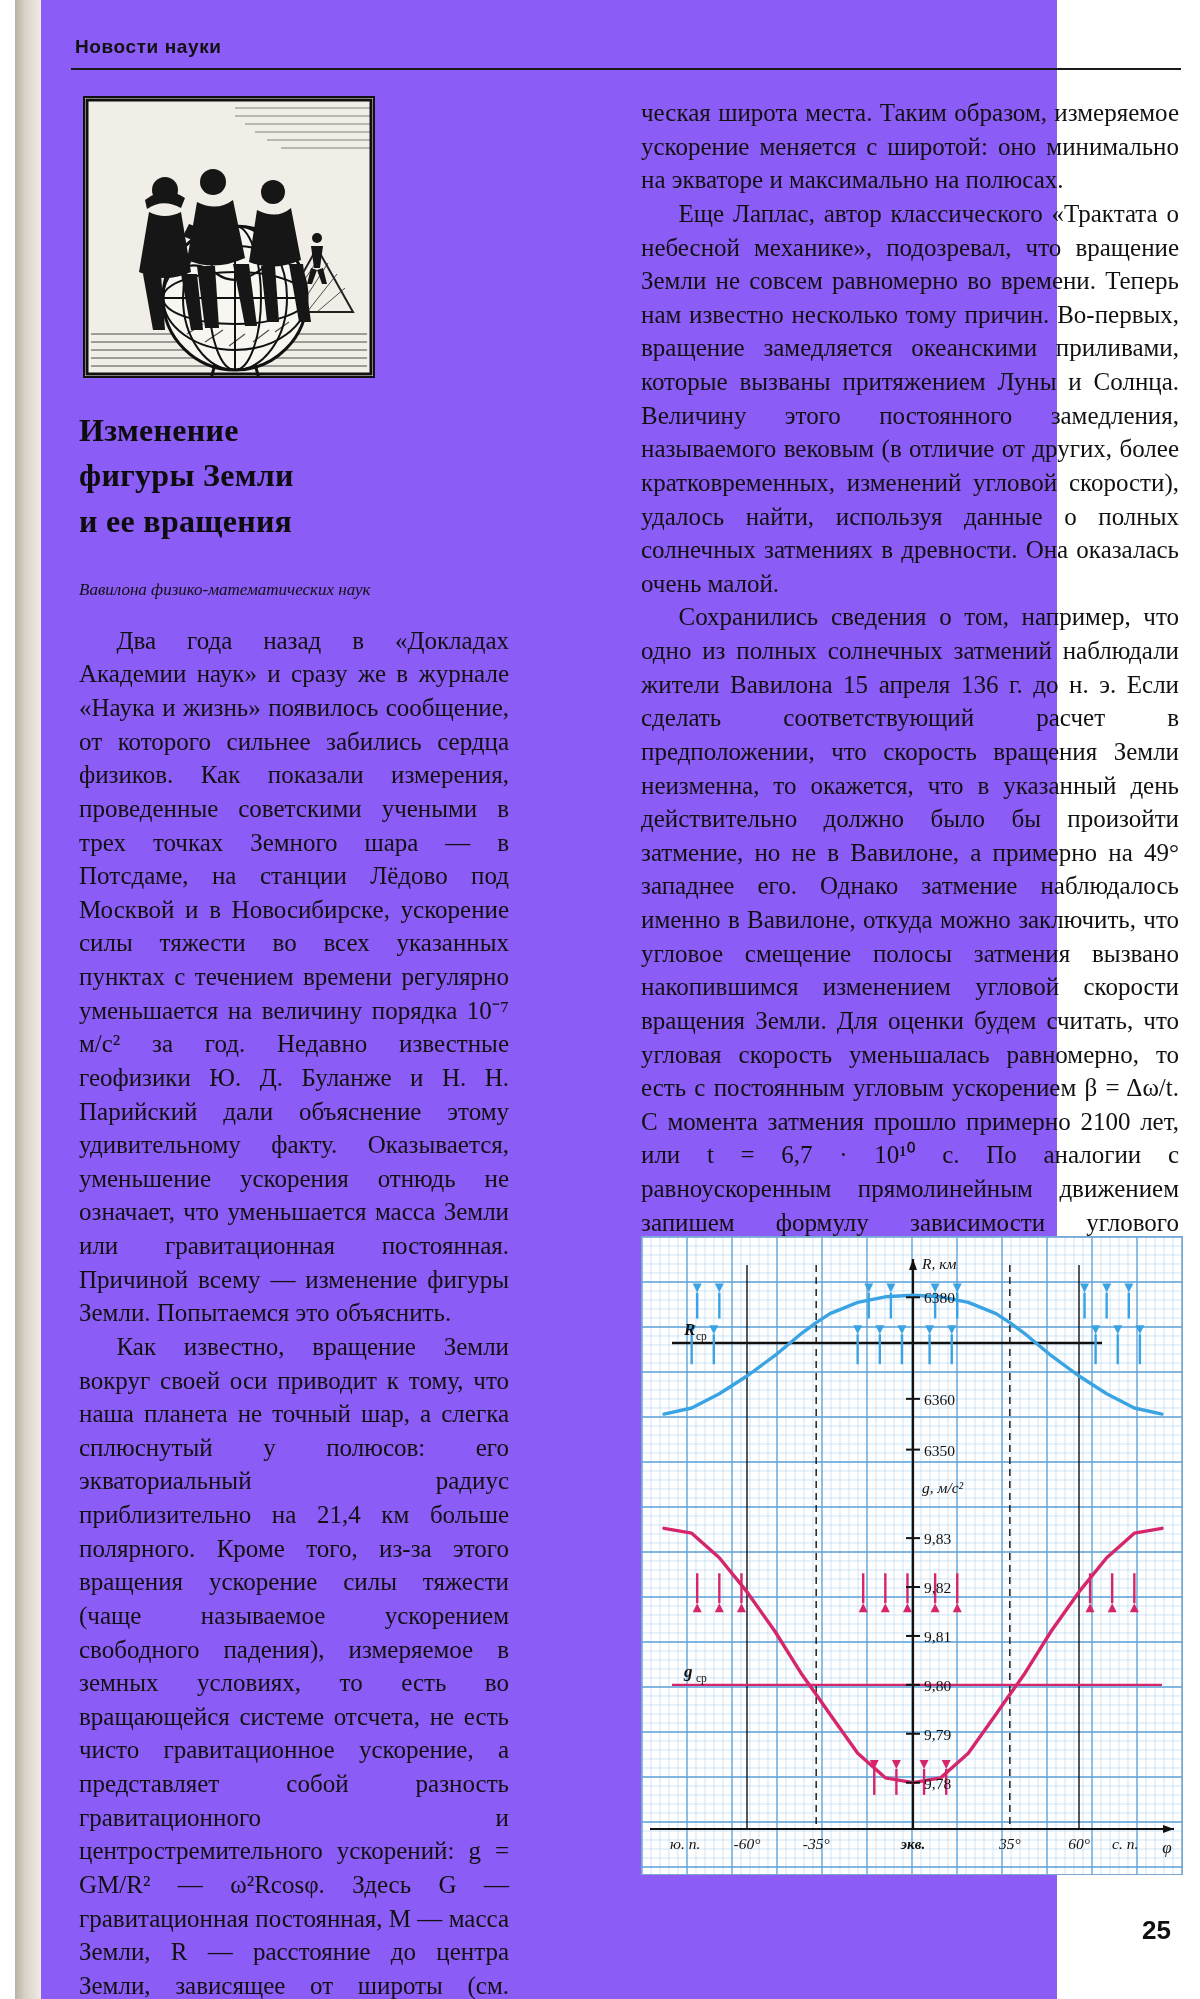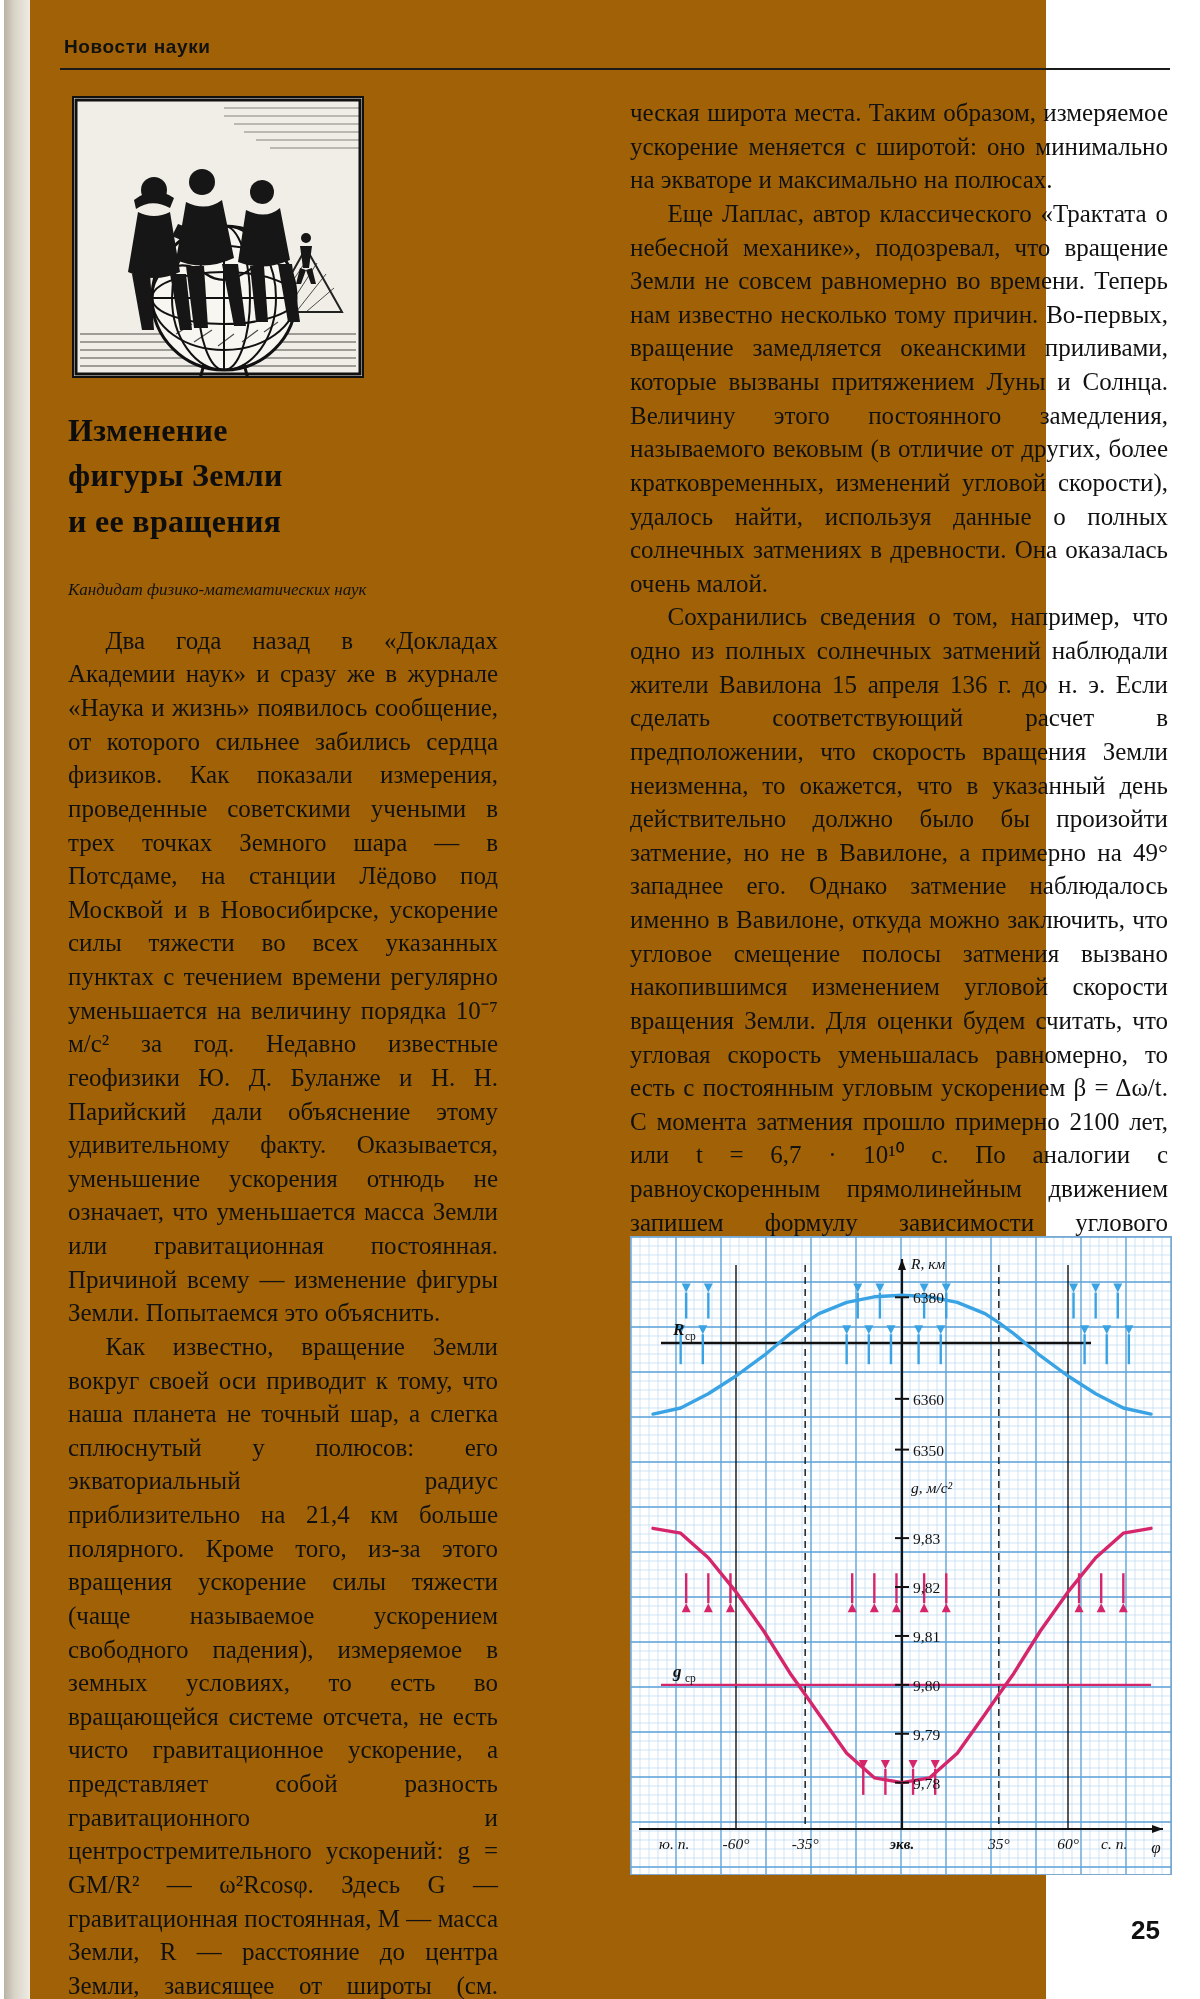--- a/index.html
+++ b/index.html
@@ -10,24 +10,24 @@
   body {
     width: 1200px;
     height: 1999px;
     position: relative;
     font-family: "Liberation Serif", serif;
     color: #111;
     overflow: hidden;
   }
   .page {
     position: absolute;
-    left: 4px; top: 0;
+    left: 15px; top: 0;
     width: 1042px;
     height: 1999px;
-    background: #a16207;
+    background: #8b5cf6;
   }
   
   .edge-band {
     position: absolute;
     left: 0; top: 0;
     width: 26px; height: 1999px;
     background: linear-gradient(to right, #b9b2a4 0%, #d9d4c8 40%, #efece4 100%);
   }
   .content {
     position: absolute;
@@ -201,21 +201,21 @@
         </svg>
       </div>
 
       <div class="title">
         <div>Изменение</div>
         <div>фигуры Земли</div>
         <div>и ее вращения</div>
       </div>
 
       <div class="byline">
-        <div>Кандидат физико-математических наук</div>
+        <div>Вавилона физико-математических наук</div>
       </div>
 
       <div class="body-text">
         <p>Два года назад в «Докладах Академии наук» и сразу же в журнале «Наука и жизнь» появилось сообщение, от которого сильнее забились сердца физиков. Как показали измерения, проведенные советскими учеными в трех точках Земного шара — в Потсдаме, на станции Лёдово под Москвой и в Новосибирске, ускорение силы тяжести во всех указанных пунктах с течением времени регулярно уменьшается на величину порядка 10⁻⁷ м/с² за год. Недавно известные геофизики Ю. Д. Буланже и Н. Н. Парийский дали объяснение этому удивительному факту. Оказывается, уменьшение ускорения отнюдь не означает, что уменьшается масса Земли или гравитационная постоянная. Причиной всему — изменение фигуры Земли. Попытаемся это объяснить.</p>
         <p>Как известно, вращение Земли вокруг своей оси приводит к тому, что наша планета не точный шар, а слегка сплюснутый у полюсов: его экваториальный радиус приблизительно на 21,4 км больше полярного. Кроме того, из-за этого вращения ускорение силы тяжести (чаще называемое ускорением свободного падения), измеряемое в земных условиях, то есть во вращающейся системе отсчета, не есть чисто гравитационное ускорение, а представляет собой разность гравитационного и центростремительного ускорений: g = GM/R² — ω²Rcosφ. Здесь G — гравитационная постоянная, M — масса Земли, R — расстояние до центра Земли, зависящее от широты (см. рисунок), ω — угловая скорость вращения Земли, φ — географи-</p>
       </div>
     </div>
 
     <div class="col-right">
       <div class="body-text">

